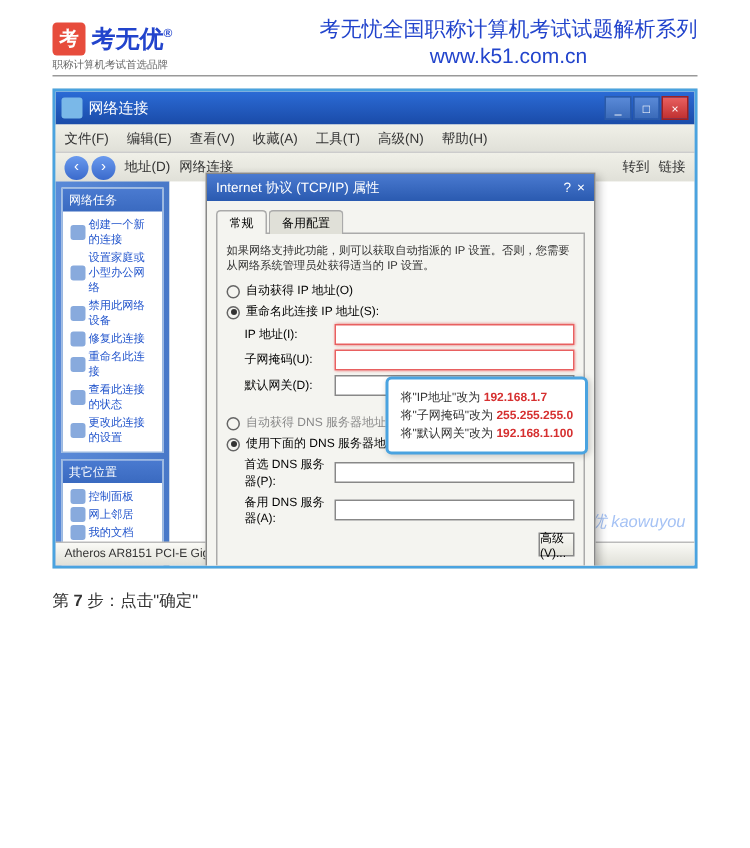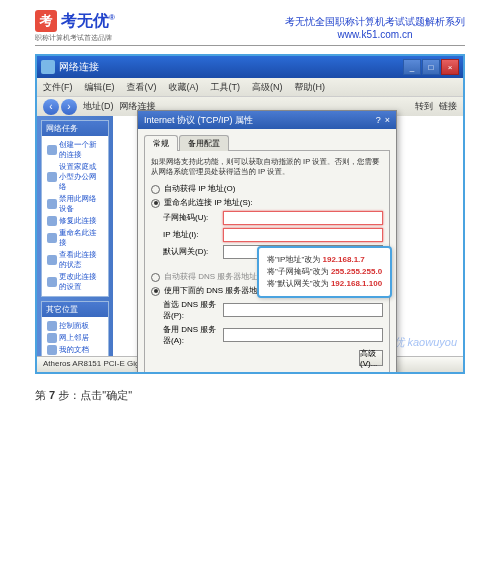--- a/index.html
+++ b/index.html
@@ -7,21 +7,21 @@
     
     .doc-wrap { padding: 10px 35px; }
     
     .doc-header { display: flex; align-items: flex-end; justify-content: space-between; border-bottom: 1px solid #999; padding-bottom: 2px; margin-bottom: 8px; }
     .logo-area { display: flex; flex-direction: column; }
     .logo-row { display: flex; align-items: center; gap: 4px; }
     .logo-badge { width: 22px; height: 22px; background: #e74c3c; color: #fff; display: flex; align-items: center; justify-content: center; font-size: 13px; font-weight: bold; border-radius: 3px; }
     .brand-name { color: #2244cc; font-size: 16px; font-weight: bold; }
     .sup { color: #2244cc; font-size: 8px; vertical-align: super; }
     .brand-sub { color: #666; font-size: 7px; margin-top: 1px; }
-    .header-right { text-align: center; color: #2244cc; font-size: 10px; line-height: 1.3; padding-bottom: 2px; }
+    .header-right { text-align: center; color: #2244cc; font-size: 14px; line-height: 1.3; padding-bottom: 2px; }
     
     .screenshot { border: 2px solid #4aa3e0; background: #e8e8e0; position: relative; height: 320px; overflow: hidden; }
     
     .titlebar { background: linear-gradient(#2b6bd6, #1a4ba8); height: 22px; display: flex; align-items: center; padding: 0 4px; color: #fff; font-size: 10px; }
     .titlebar-icon { width: 14px; height: 14px; margin-right: 4px; background: #7ab8e8; border-radius: 2px; }
     .titlebar-text { flex: 1; }
     .win-ctrl { display: flex; gap: 1px; }
     .win-btn { width: 18px; height: 16px; background: linear-gradient(#5a8ad8, #3a6ab8); border: 1px solid #2a5aa8; font-size: 8px; color: #fff; display: flex; align-items: center; justify-content: center; }
     .win-btn.close { background: linear-gradient(#e86060, #c03030); border-color: #a02020; }
     
@@ -191,25 +191,25 @@
           <div class="dlg-desc">如果网络支持此功能，则可以获取自动指派的 IP 设置。否则，您需要从网络系统管理员处获得适当的 IP 设置。</div>
           <div class="radio-row">
               <span class="radio"></span>
               <span>自动获得 IP 地址(O)</span>
             </div>
           <div class="radio-row">
               <span class="radio checked"></span>
               <span>重命名此连接 IP 地址(S):</span>
             </div>
           <div class="field-row">
+              <span class="field-label">IP 地址(I):</span>
+              <input class="field-input hl" style="">
+            </div>
+          <div class="field-row">
               <span class="field-label">子网掩码(U):</span>
-              <input class="field-input hl" style="">
-            </div>
-          <div class="field-row">
-              <span class="field-label">IP 地址(I):</span>
               <input class="field-input hl" style="">
             </div>
           <div class="field-row">
               <span class="field-label">默认网关(D):</span>
               <input class="field-input" style="">
             </div>
           <div style="height:6px"></div>
           <div class="radio-row">
               <span class="radio"></span>
               <span style="color:#888">自动获得 DNS 服务器地址(B)</span>

